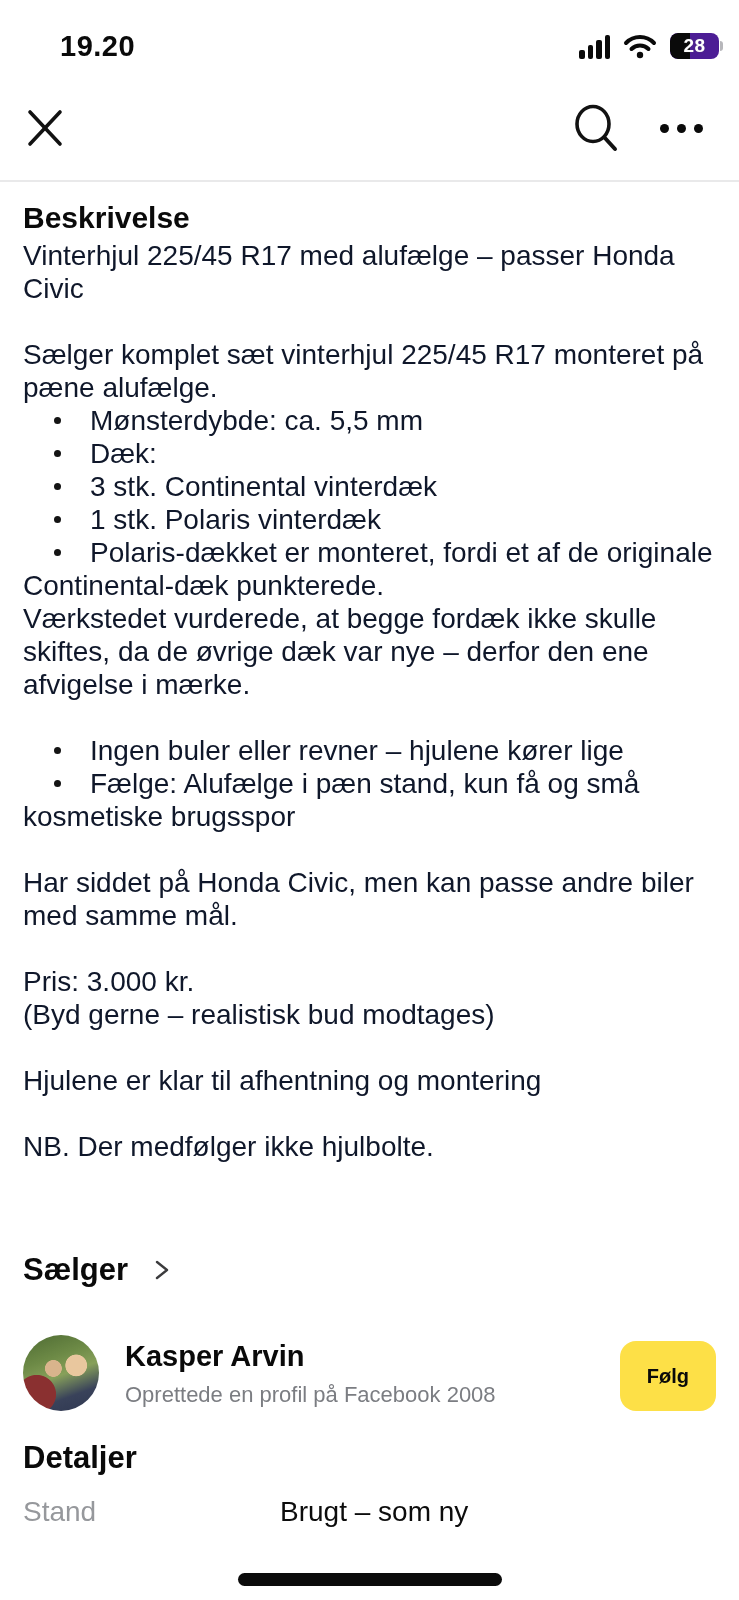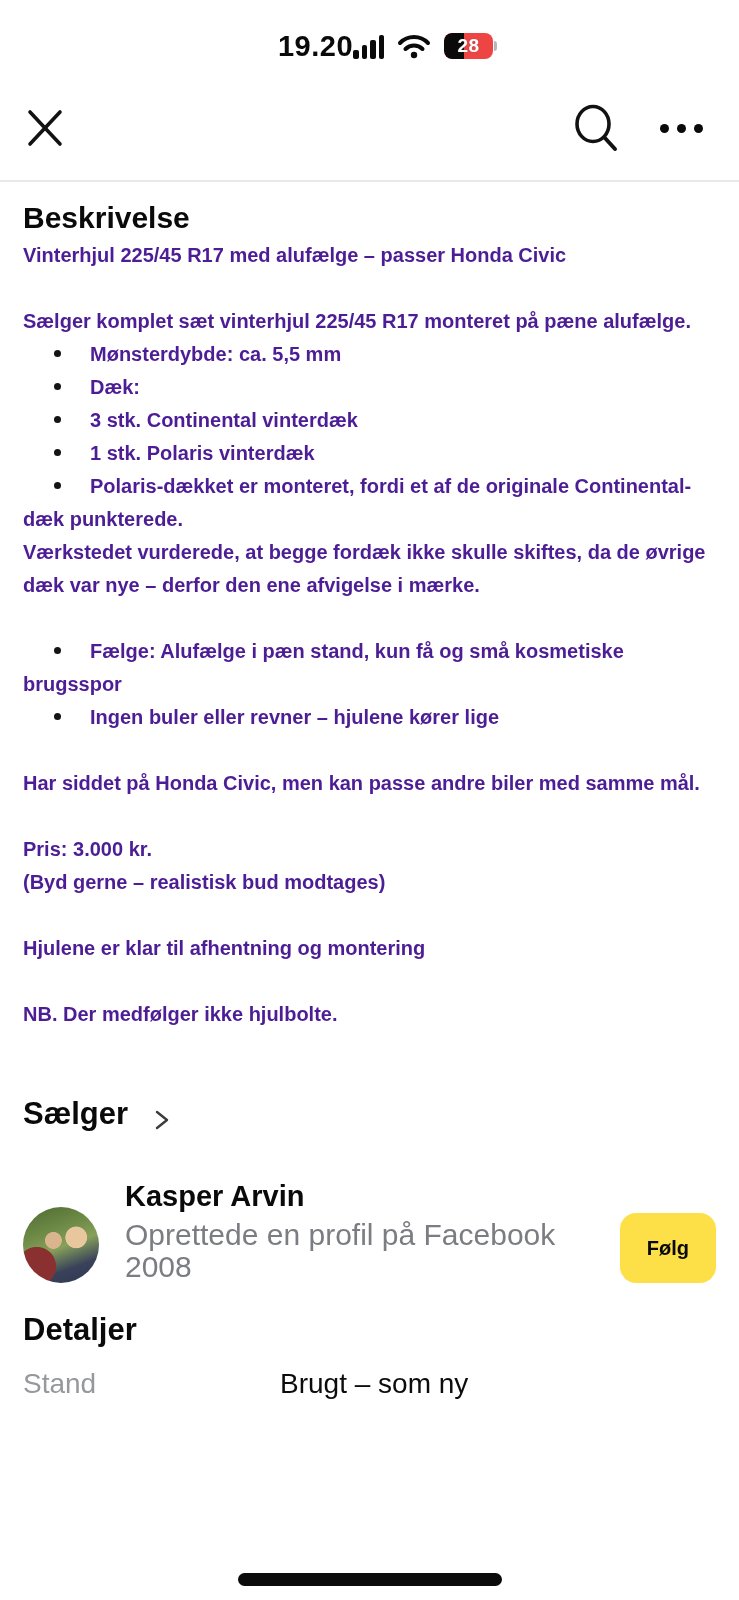--- a/index.html
+++ b/index.html
@@ -7,31 +7,31 @@
   body {
     background:#ffffff;
     font-family:"Liberation Sans","DejaVu Sans",sans-serif;
     color:#0a0a0a;
     position:relative;
   }
 
   
   .status-bar {
     height:76px;
-    display:flex; align-items:center; justify-content:center;
-    padding:16px 24px 0 60px;
+    display:flex; align-items:center; justify-content:space-between;
+    padding:16px 16px 0 60px;
   }
   .time { font-size:29px; font-weight:600; letter-spacing:.5px; }
   .status-icons { display:flex; align-items:center; gap:13px; }
   .signal { display:flex; align-items:flex-end; gap:3px; height:25px; }
   .signal .bar { width:5.5px; background:#0a0a0a; border-radius:2px; }
   .signal .b1{height:9px;} .signal .b2{height:14px;} .signal .b3{height:19px;} .signal .b4{height:24px;}
   .wifi { display:block; }
   .battery { position:relative; width:49px; height:26px; border-radius:8px;
-             background:#ef4444; overflow:hidden; }
+             background:#4c1d95; overflow:hidden; }
   .battery .fill { position:absolute; left:0; top:0; bottom:0; width:40%;
                    background:#0a0a0a; border-radius:8px 0 0 8px; }
   .battery .pct { position:absolute; inset:0; display:flex; align-items:center; justify-content:center;
                   font-size:19px; font-weight:700; color:#ffffff;
                   text-shadow:0 0 2px rgba(90,90,90,.45); letter-spacing:.5px; }
   .battery-cap { width:3px; height:10px; background:#b7b7bb; border-radius:0 3px 3px 0; margin-left:1px; }
   .battery-wrap { display:flex; align-items:center; }
 
   
   .nav-bar {
@@ -41,41 +41,41 @@
     border-bottom:2px solid #e9e9ea;
   }
   .nav-right { display:flex; align-items:center; gap:40px; }
   .icon-btn { background:none; border:none; padding:0; display:flex; align-items:center; justify-content:center; cursor:pointer; }
   .dots { display:flex; gap:8px; }
   .dots i { width:9px; height:9px; border-radius:50%; background:#0a0a0a; }
 
   
   .content { padding:0 23px; }
   .desc-heading { font-size:30px; font-weight:700; line-height:37px; margin-top:17px; margin-bottom:3px; }
-  .block { font-size:20px; line-height:33px; color:#4c1d95;font-weight:bold; }
+  .block { font-size:28px; line-height:33px; color:#0f172a; }
   .blank { height:33px; }
   .bullet { text-indent:31px; }
   .bullet .dot { display:inline-block; width:7px; height:7px; border-radius:50%;
                  background:#141414; margin-right:29px; vertical-align:middle; position:relative; top:-2px; }
   .see-less { font-size:28px; line-height:33px; font-weight:700; cursor:pointer; }
 
   
-  .seller-header { display:flex; align-items:flex-end; gap:24px; margin-top:64px; }
+  .seller-header { display:flex; align-items:center; gap:24px; margin-top:88px; }
   .section-heading { font-size:31px; font-weight:700; line-height:38px; }
   .seller-row { display:flex; align-items:flex-end; margin-top:46px; }
   .avatar { width:76px; height:76px; border-radius:50%; flex:0 0 76px; margin-right:26px; cursor:pointer;
     background:
       radial-gradient(circle at 70% 40%, #e9c79e 0 15%, rgba(0,0,0,0) 16%),
       radial-gradient(circle at 40% 44%, #d9b48c 0 13%, rgba(0,0,0,0) 14%),
       radial-gradient(circle at 18% 78%, #8a3030 0 22%, rgba(0,0,0,0) 23%),
       linear-gradient(160deg, #4e6b33 0%, #6d8a46 32%, #87a05a 52%, #39425a 76%, #2e3750 100%);
   }
   .seller-info { flex:1 1 auto; }
   .seller-name { font-size:29px; font-weight:600; line-height:34px; }
-  .seller-sub { font-size:30px; line-height:32px; color:#7b7d82; margin-top:6px; }
+  .seller-sub { font-size:22px; line-height:32px; color:#7b7d82; margin-top:6px; }
   .follow-btn { background:#fde047; border:none; border-radius:16px; height:70px; padding:0 27px;
                 font-family:inherit; font-size:20px; font-weight:600; color:#0a0a0a; cursor:pointer; }
 
   
   .details-heading { margin-top:28px; }
   .details-rows { margin-top:18px; }
   .details-row { display:flex; align-items:baseline; font-size:28px; line-height:34px; margin-top:8px; }
   .details-label { width:257px; flex:0 0 257px; color:#96989c; }
   .details-value { color:#0c0c0c; }
 
@@ -140,22 +140,22 @@
       <div class="block">Vinterhjul 225/45 R17 med alufælge – passer Honda Civic</div>
       <div class="blank"></div>
       <div class="block">Sælger komplet sæt vinterhjul 225/45 R17 monteret på pæne alufælge.</div>
       <div class="block bullet"><span class="dot"></span>Mønsterdybde: ca. 5,5 mm</div>
       <div class="block bullet"><span class="dot"></span>Dæk:</div>
       <div class="block bullet"><span class="dot"></span>3 stk. Continental vinterdæk</div>
       <div class="block bullet"><span class="dot"></span>1 stk. Polaris vinterdæk</div>
       <div class="block bullet"><span class="dot"></span>Polaris-dækket er monteret, fordi et af de originale Continental-dæk punkterede.</div>
       <div class="block">Værkstedet vurderede, at begge fordæk ikke skulle skiftes, da de øvrige dæk var nye – derfor den ene afvigelse i mærke.</div>
       <div class="blank"></div>
+      <div class="block bullet"><span class="dot"></span>Ingen buler eller revner – hjulene kører lige</div>
       <div class="block bullet"><span class="dot"></span>Fælge: Alufælge i pæn stand, kun få og små kosmetiske brugsspor</div>
-      <div class="block bullet"><span class="dot"></span>Ingen buler eller revner – hjulene kører lige</div>
       <div class="blank"></div>
       <div class="block">Har siddet på Honda Civic, men kan passe andre biler med samme mål.</div>
       <div class="blank"></div>
       <div class="block">Pris: 3.000 kr.</div>
       <div class="block">(Byd gerne – realistisk bud modtages)</div>
       <div class="blank"></div>
       <div class="block">Hjulene er klar til afhentning og montering</div>
       <div class="blank"></div>
       <div class="block">NB. Der medfølger ikke hjulbolte.</div>
     </div>

